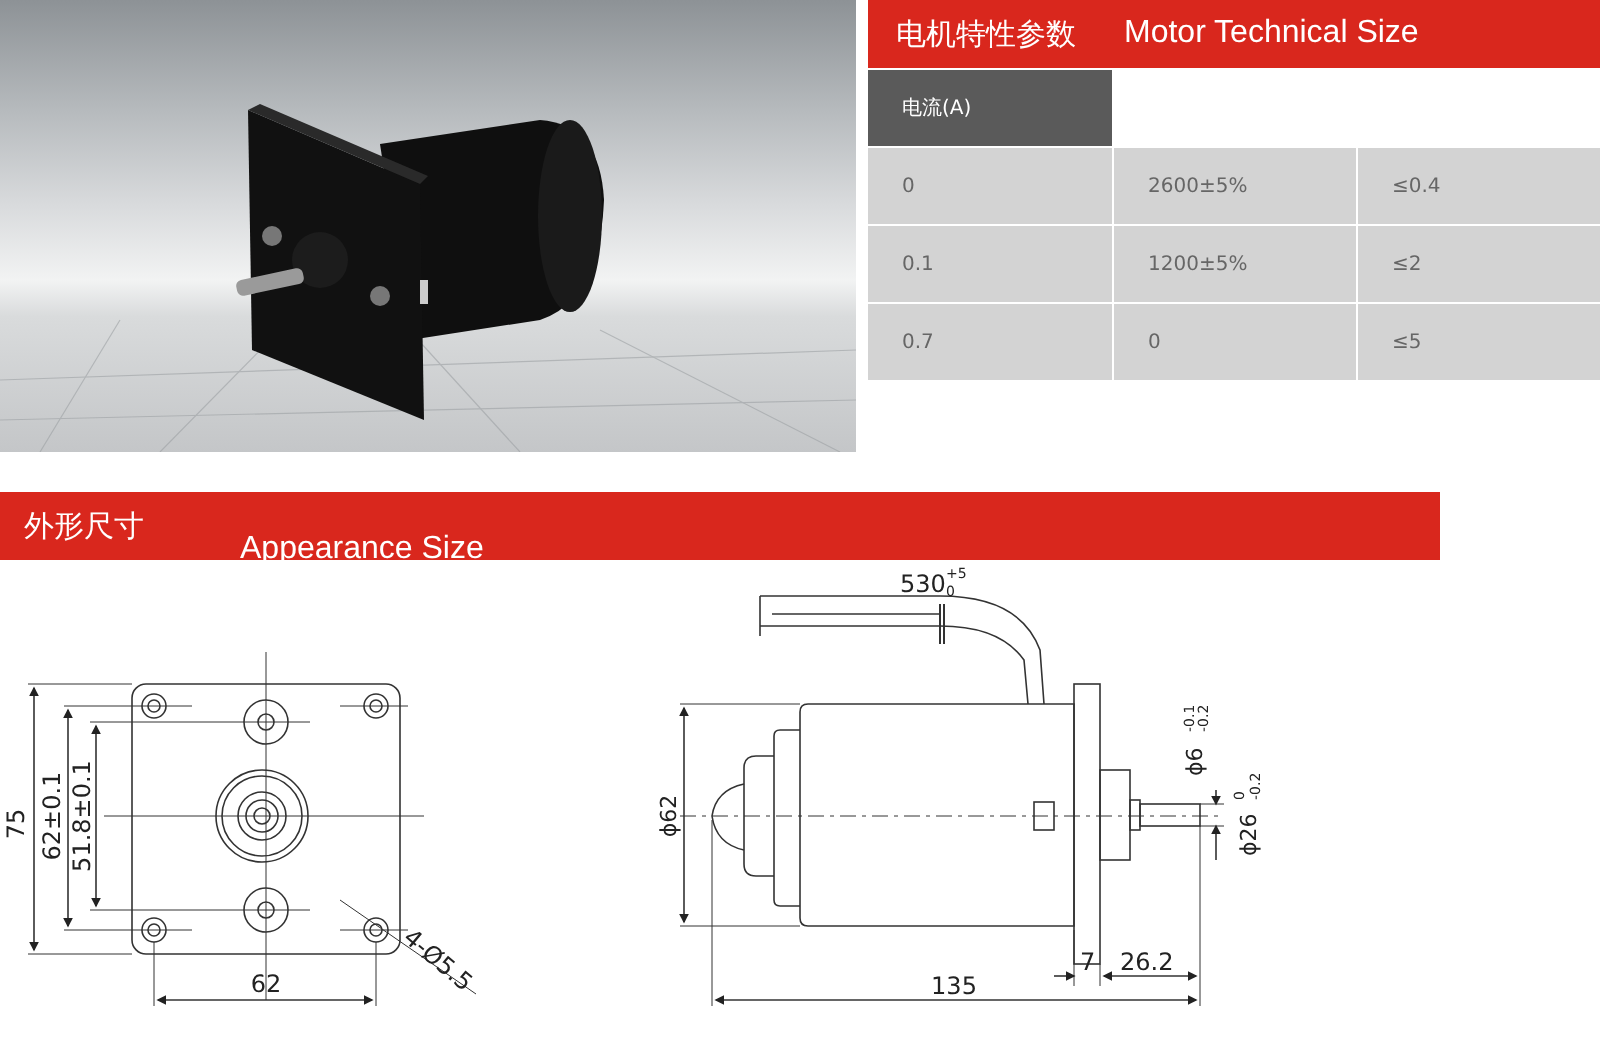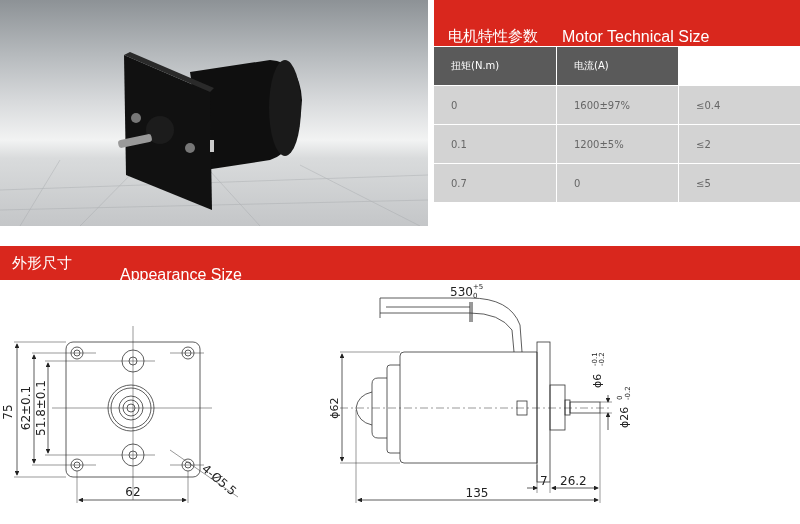--- a/index.html
+++ b/index.html
@@ -1,29 +1,29 @@
 <!DOCTYPE html>
 <html><head>
 <meta charset="utf-8">
 <style>
   html,body{margin:0;padding:0;background:#fff;}
   body{width:800px;height:524px;position:relative;overflow:hidden;font-family:"DejaVu Sans","Liberation Sans",sans-serif;}
   .photo{position:absolute;left:0;top:0;width:428px;height:226px;overflow:hidden;
     background:linear-gradient(180deg,#8d9296 0%,#b7bbbe 25%,#d8dadc 45%,#f2f3f3 62%,#d9dbdc 70%,#c4c6c8 100%);}
   .photo svg{position:absolute;left:0;top:0;}
   .spec{position:absolute;left:434px;top:0;width:366px;}
-  .spec-title{height:46px;background:#d9271d;color:#fff;display:flex;align-items:flex-end;font-family:"Liberation Sans",sans-serif;font-size:16px;}
+  .spec-title{height:34px;background:#d9271d;color:#fff;display:flex;align-items:center;font-family:"Liberation Sans",sans-serif;font-size:16px;}
   .spec-title .cn{margin-left:14px;font-size:15px;}
   .spec-title .en{margin-left:24px;}
   .voltage{height:37px;background:#5a5a5a;color:#fff;font-size:10px;display:flex;align-items:center;justify-content:center;margin-top:1px;}
   .row{display:grid;grid-template-columns:122px 121px 123px;column-gap:1px;margin-top:1px;}
   .row div{display:flex;align-items:center;padding-left:17px;font-size:10px;}
   .hdr div{height:38px;background:#5a5a5a;color:#fff;}
   .dat div{height:38px;background:#d3d3d3;color:#666;}
-  .bar{position:absolute;left:0;top:246px;width:800px;height:34px;background:#d9271d;color:#fff;display:flex;align-items:center;font-family:"Liberation Sans",sans-serif;font-size:16px;}
+  .bar{position:absolute;left:0;top:246px;width:720px;height:34px;background:#d9271d;color:#fff;display:flex;align-items:center;font-family:"Liberation Sans",sans-serif;font-size:16px;}
   .bar .cn{margin-left:12px;font-size:15px;}
   .bar .en{margin-left:48px;margin-top:24px;}
   .drawing{position:absolute;left:0;top:280px;width:800px;height:244px;}
   .drawing text{font-family:"DejaVu Sans",sans-serif;fill:#222;}
 </style>
 </head>
 <body>
 
 <div class="photo">
   <svg width="428" height="226" viewBox="0 0 428 226">
@@ -48,26 +48,25 @@
     <rect x="210" y="140" width="4" height="12" fill="#ccc"></rect>
   </svg>
 </div>
 
 <div class="spec">
   <div class="spec-title">
     <span class="cn">电机特性参数</span>
     <span class="en">Motor Technical Size</span>
   </div>
   <div class="row hdr">
-    <div>扭矩(N.m)</div>
     <div>电流(A)</div>
   </div>
   <div class="row dat">
     <div>0</div>
-    <div>1600±97%</div>
+    <div>2600±5%</div>
     <div>≤0.4</div>
   </div>
   <div class="row dat">
     <div>0.1</div>
     <div>1200±5%</div>
     <div>≤2</div>
   </div>
   <div class="row dat">
     <div>0.7</div>
     <div>0</div>

